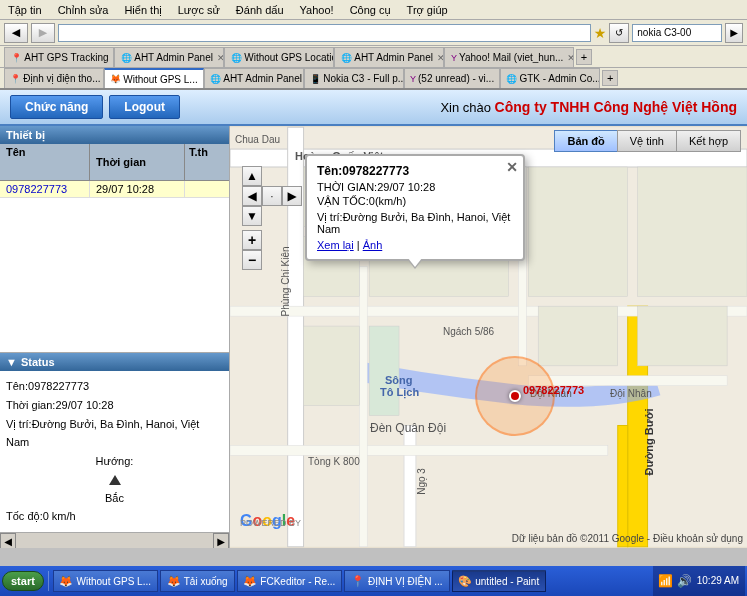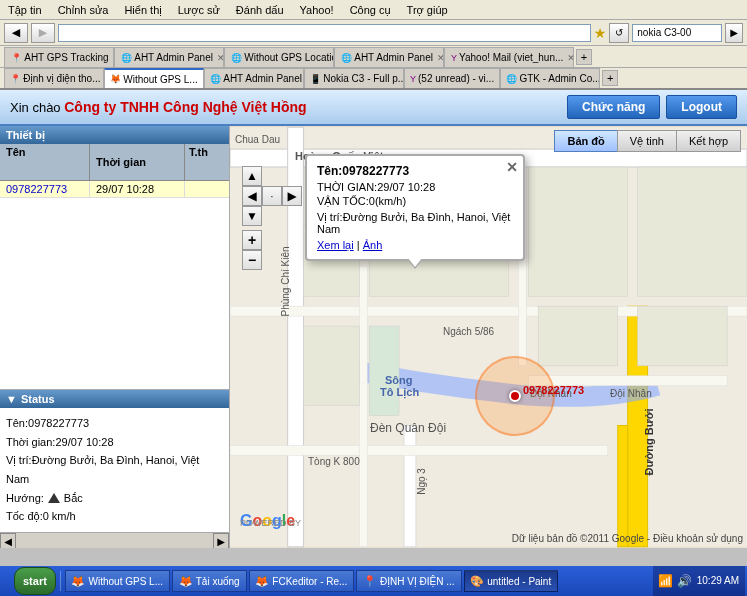--- a/index.html
+++ b/index.html
@@ -81,27 +81,27 @@
     <span>(52 unread) - vi...</span>
   </div>
   <div style="height:20px; padding:0 5px; border:1px solid #aaa; border-bottom:none; background:#d4d0c8; font-size:10px; display:flex; align-items:center; gap:2px; cursor:pointer; white-space:nowrap; max-width:100px; overflow:hidden;">
     <span style="font-size:9px;">🌐</span>
     <span>GTK - Admin Co...</span>
   </div>
   <div style="width:16px; height:16px; display:flex; align-items:center; justify-content:center; border:1px solid #aaa; background:#d4d0c8; cursor:pointer; font-size:11px; margin-left:2px; margin-bottom:2px;">+</div>
 </div>
 
 <div style="background:linear-gradient(to bottom, #ddeeff, #aaccee); height:36px; display:flex; align-items:center; justify-content:space-between; padding:0 10px; border-bottom:2px solid #4a7fc1;">
+  <div style="display:flex; gap:6px;">
+    <button style="padding:4px 14px; background:linear-gradient(to bottom,#5599ee,#2266bb); color:white; border:1px solid #1a50a0; cursor:pointer; border-radius:2px; font-size:12px; font-weight:bold;">Chức năng</button>
+    <button style="padding:4px 14px; background:linear-gradient(to bottom,#5599ee,#2266bb); color:white; border:1px solid #1a50a0; cursor:pointer; border-radius:2px; font-size:12px; font-weight:bold;">Logout</button>
+  </div>
   <div style="font-size:13px;">
     <span>Xin chào</span>
     <strong style="color:#cc0000; font-size:14px;">Công ty TNHH Công Nghệ Việt Hồng</strong>
-  </div>
-  <div style="display:flex; gap:6px;">
-    <button style="padding:4px 14px; background:linear-gradient(to bottom,#5599ee,#2266bb); color:white; border:1px solid #1a50a0; cursor:pointer; border-radius:2px; font-size:12px; font-weight:bold;">Chức năng</button>
-    <button style="padding:4px 14px; background:linear-gradient(to bottom,#5599ee,#2266bb); color:white; border:1px solid #1a50a0; cursor:pointer; border-radius:2px; font-size:12px; font-weight:bold;">Logout</button>
   </div>
 </div>
 
 <div style="display:flex; height:422px;">
 
   <div style="width:230px; background:#fff; border-right:1px solid #aaa; display:flex; flex-direction:column; overflow:hidden;">
 
     <div style="background:linear-gradient(to bottom,#6699cc,#336699); color:white; padding:3px 6px; font-size:11px; font-weight:bold;">
       <span>Thiết bị</span>
     </div>
@@ -128,21 +128,21 @@
       <div style="padding:6px; font-size:11px; line-height:1.7; background:#fff;">
         <div>
           <span>Tên:</span><span>0978227773</span>
         </div>
         <div>
           <span>Thời gian:</span><span>29/07 10:28</span>
         </div>
         <div>
           <span>Vị trí:</span><span>Đường Bưởi, Ba Đình, Hanoi, Việt Nam</span>
         </div>
-        <div style="display:flex; align-items:center; gap:4px;">
+        <div style="display:flex; align-items:center; gap:4px;flex-direction:column;">
           <span>Hướng:</span>
           <span style="display:inline-block; width:0; height:0; border-left:6px solid transparent; border-right:6px solid transparent; border-bottom:10px solid #333;"></span>
           <span>Bắc</span>
         </div>
         <div>
           <span>Tốc độ:</span><span>0 km/h</span>
         </div>
       </div>
     </div>
 
@@ -255,21 +255,21 @@
       <span style="color:#4285f4;">G</span><span style="color:#ea4335;">o</span><span style="color:#fbbc05;">o</span><span style="color:#4285f4;">g</span><span style="color:#34a853;">l</span><span style="color:#ea4335;">e</span>
     </div>
     <div style="position:absolute; bottom:20px; left:10px; font-size:9px; color:#888;">POWERED BY</div>
 
     <div style="position:absolute; bottom:4px; right:4px; font-size:10px; color:#444;">Dữ liệu bản đồ ©2011 Google - Điều khoản sử dụng</div>
   </div>
 </div>
 
 <div style="position:absolute; bottom:0; left:0; right:0; height:30px; background:linear-gradient(to bottom,#2a5fd8,#1a47b8); display:flex; align-items:center; gap:2px; padding:0 2px; z-index:100;">
 
-  <button style="height:28px; padding:0 8px; background:linear-gradient(to bottom,#4a9e4a,#2a6a2a); color:white; border:1px solid #1a4a1a; border-radius:10px; font-weight:bold; font-size:11px; cursor:pointer;margin-left:12px;">start</button>
+  <button style="height:20px; padding:0 8px; background:linear-gradient(to bottom,#4a9e4a,#2a6a2a); color:white; border:1px solid #1a4a1a; border-radius:10px; font-weight:bold; font-size:11px; cursor:pointer;">start</button>
 
   <div style="width:1px; height:20px; background:rgba(255,255,255,0.3); margin:0 2px;"></div>
 
   <div style="height:22px; padding:0 6px; background:linear-gradient(to bottom,#4a7ad4,#2a5ac4); color:white; border:1px solid #1a3a90; cursor:pointer; font-size:10px; display:flex; align-items:center; gap:3px; max-width:110px; overflow:hidden; white-space:nowrap;">
     <span style="font-size:11px;">🦊</span>
     <span>Without GPS L...</span>
   </div>
 
   <div style="height:22px; padding:0 6px; background:linear-gradient(to bottom,#4a7ad4,#2a5ac4); color:white; border:1px solid #1a3a90; cursor:pointer; font-size:10px; display:flex; align-items:center; gap:3px; max-width:110px; overflow:hidden; white-space:nowrap;">
     <span style="font-size:11px;">🦊</span>

